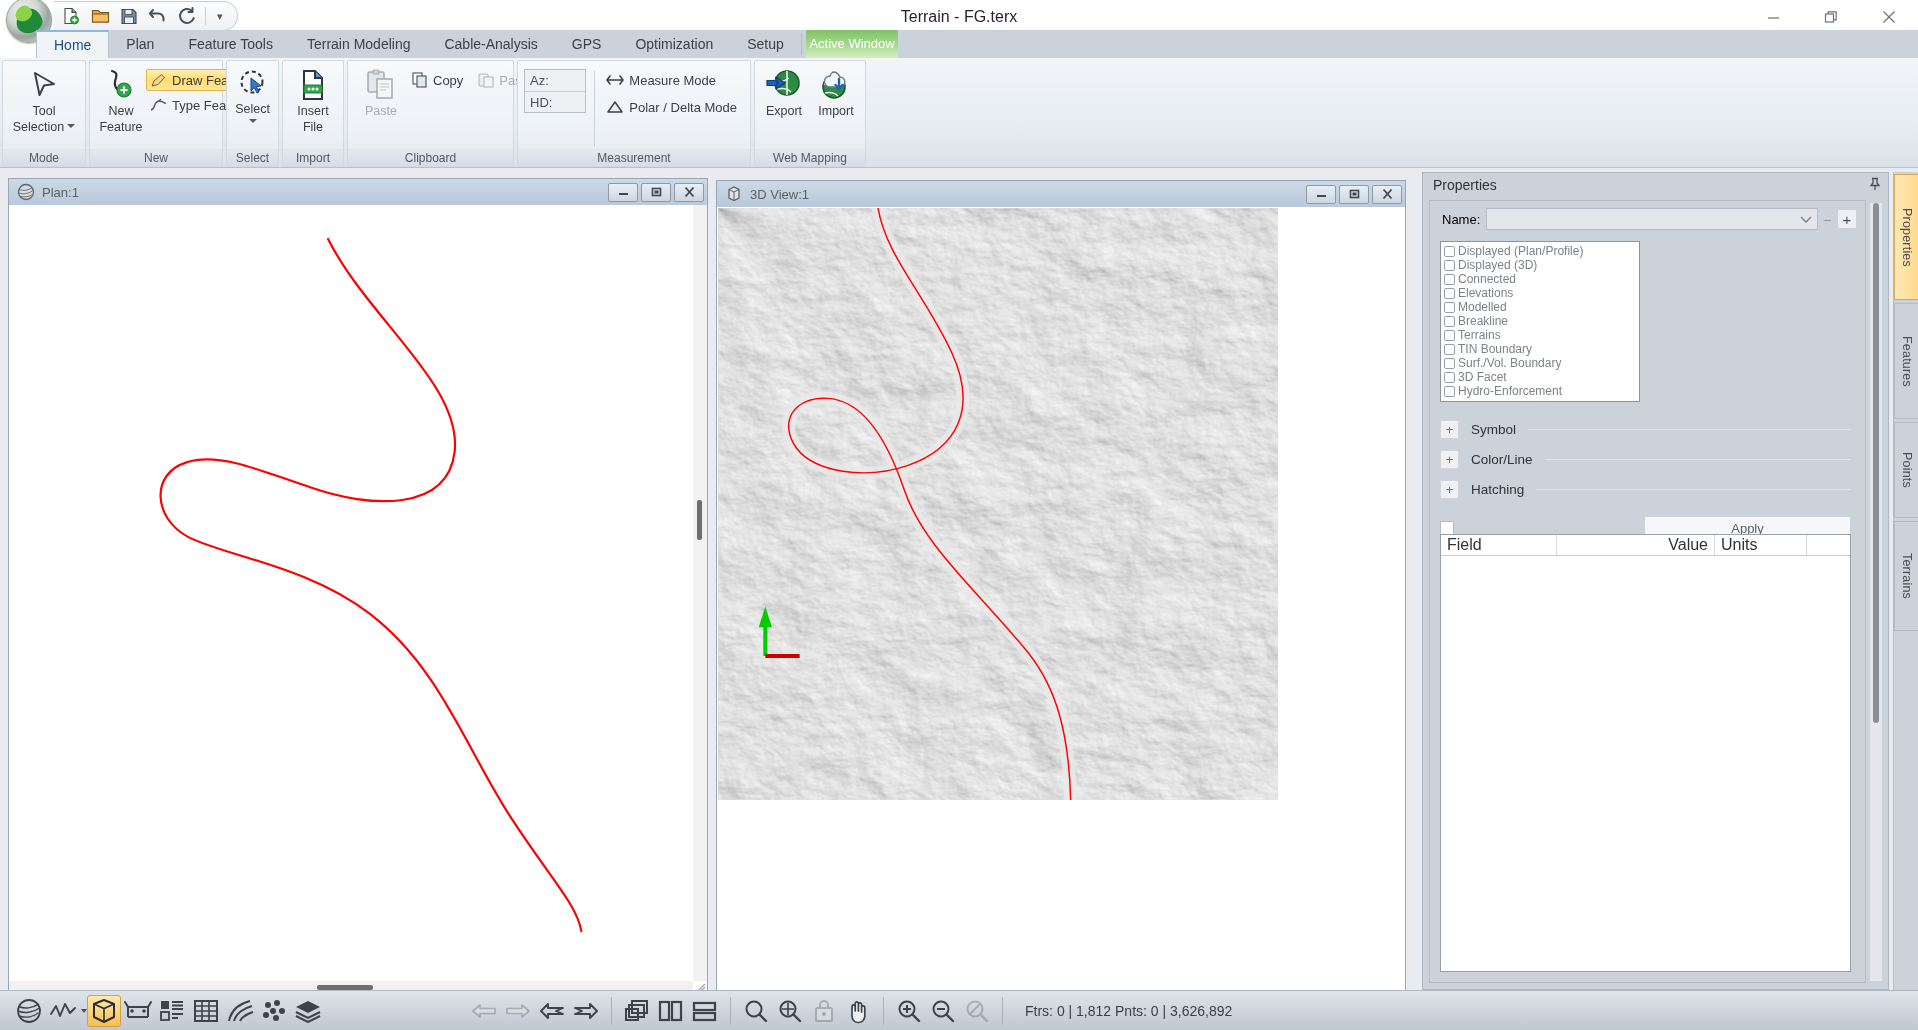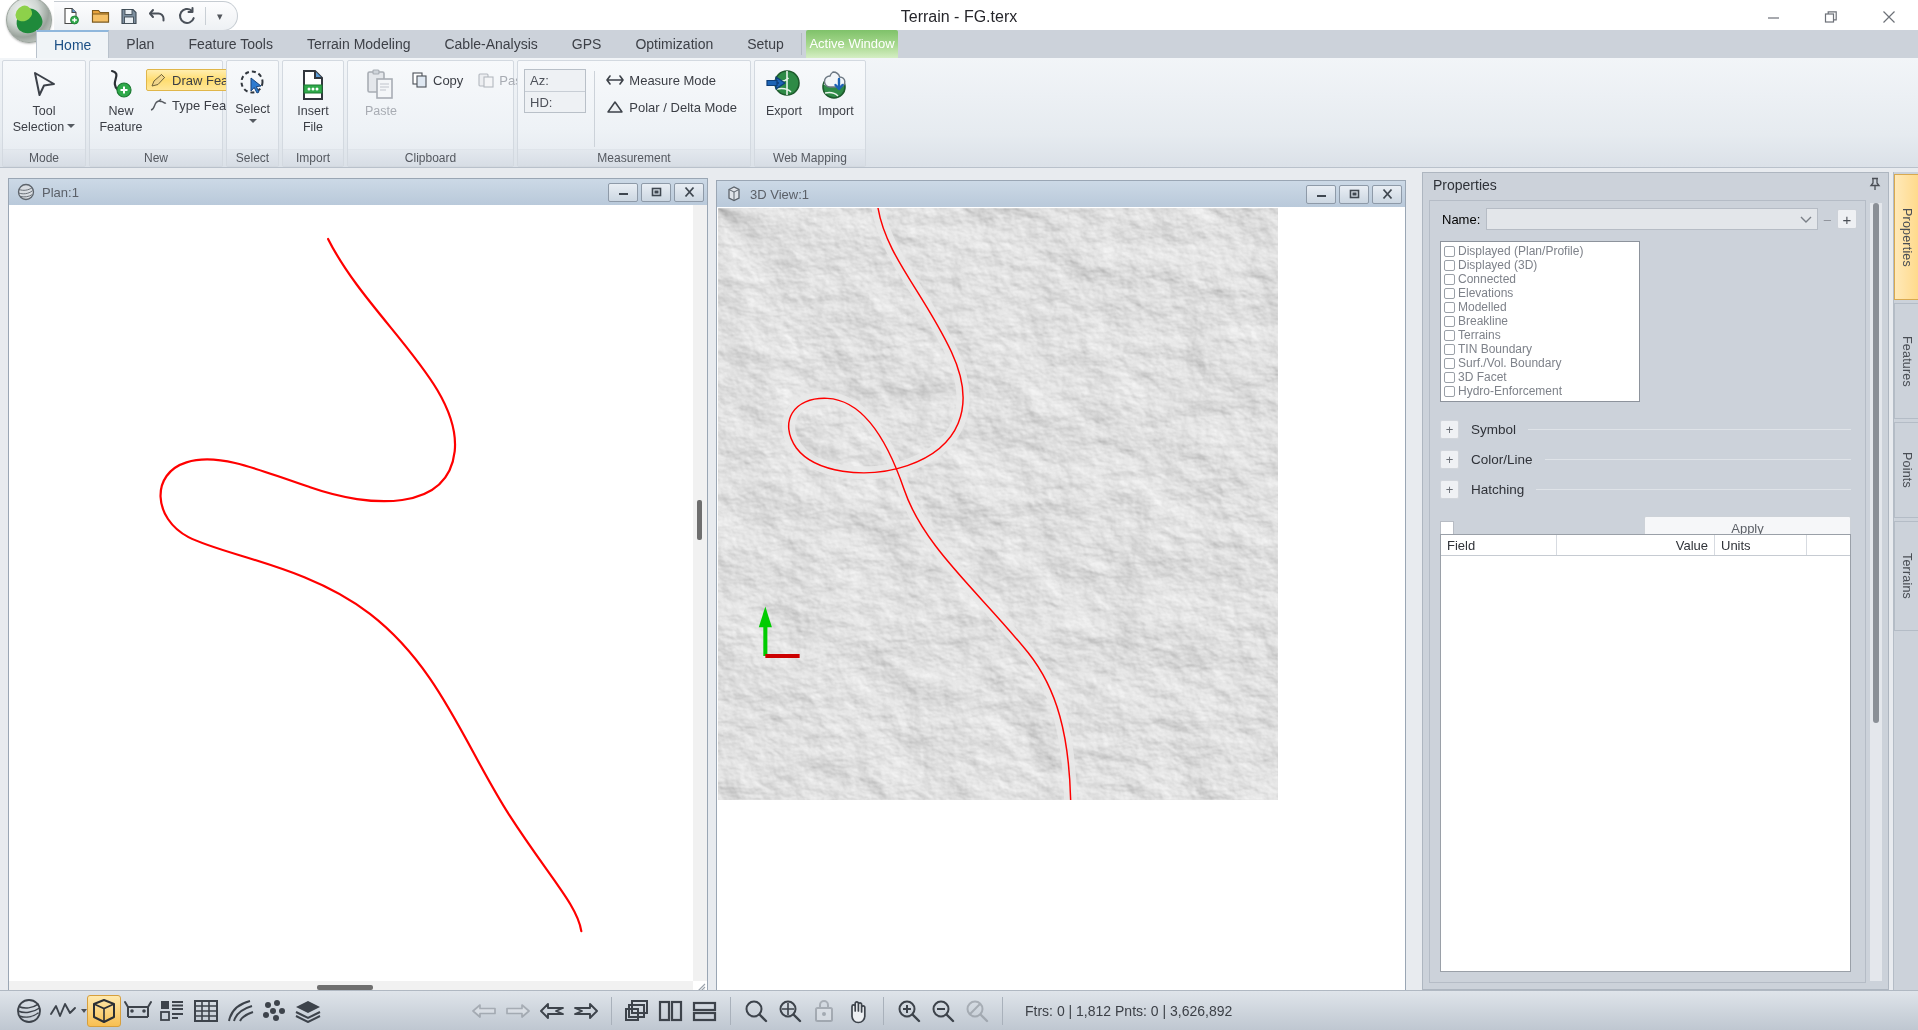--- a/index.html
+++ b/index.html
@@ -197,21 +197,21 @@
   .apply-cbx { width: 14px; height: 14px; background: #fff; border: 1px solid #b7bcc4; }
   .apply-btn {
     flex: 1; margin-left: 180px; height: 24px; background: #f6f7f9; border: 1px solid #cdd2d8; border-radius: 2px;
     font-size: 13px; color: #5d6views; color: #5d6168; display: flex; align-items: center; justify-content: center; cursor: pointer;
   }
   .fieldtable {
     position: absolute; left: 10px; right: 14px; top: 333px; bottom: 10px;
     background: #ffffff; border: 1px solid #9aa0a8;
   }
   .ft-head { display: flex; height: 21px; border-bottom: 1px solid #c6cbd2; }
-  .ft-th { font-size: 13px; color: #2f3238; display: flex; align-items: center; padding: 0 6px; border-right: 1px solid #d7dbe1; }
+  .ft-th { font-size: 16px; color: #2f3238; display: flex; align-items: center; padding: 0 6px; border-right: 1px solid #d7dbe1; }
   .props-scroll {
     position: absolute; right: 6px; top: 30px; bottom: 8px; width: 12px; background: #e4e7ec;
   }
   .props-scroll-thumb { position: absolute; left: 3px; top: 0; width: 6px; height: 520px; background: #8a8f96; border-radius: 3px; }
 
   
   .vtabs { position: absolute; left: 1893px; top: 172px; width: 25px; height: 818px; background: #ccd2da; border-left: 1px solid #b4bcc6; }
   .vtab {
     width: 25px; border: 1px solid #b4bcc6; border-right: none; margin-bottom: 3px;
     display: flex; align-items: center; justify-content: center; cursor: pointer;

